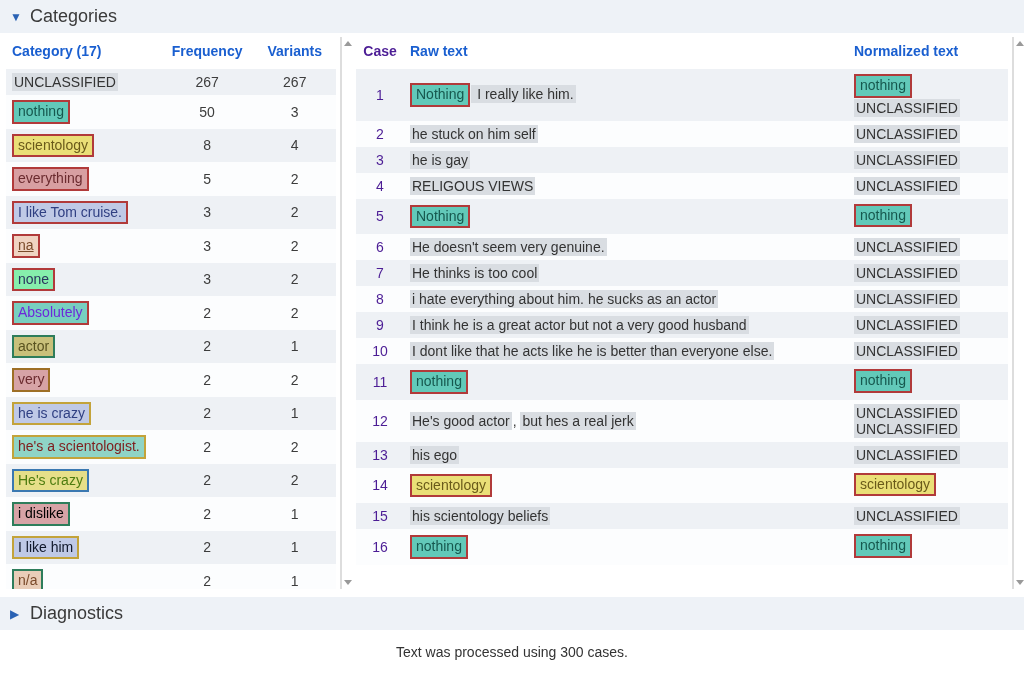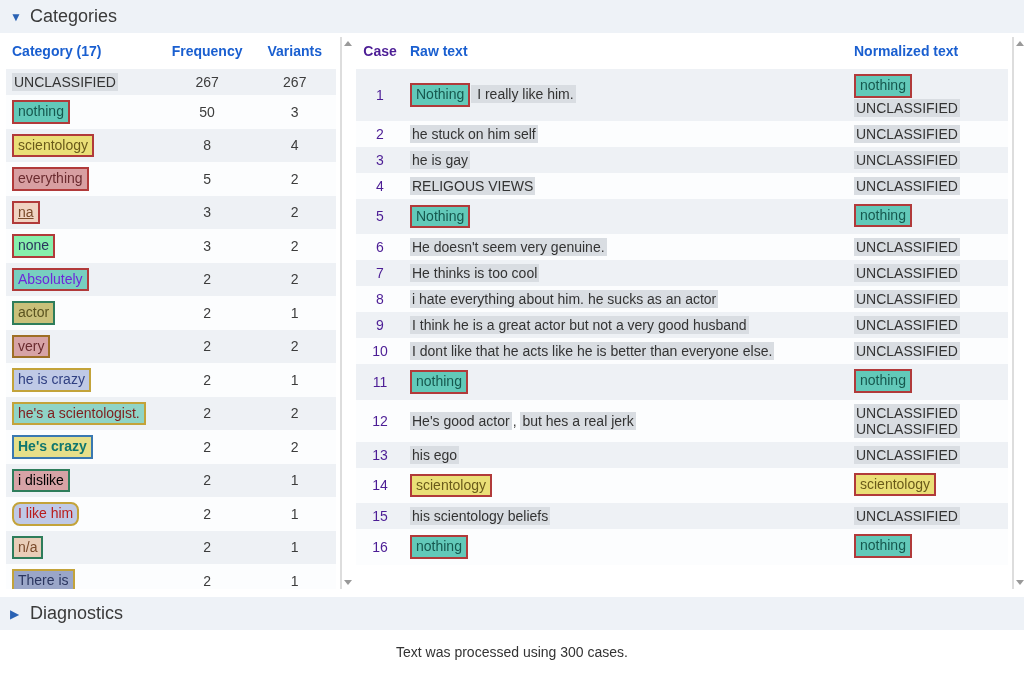--- a/index.html
+++ b/index.html
@@ -171,20 +171,25 @@
               <td><span class="chip" style="background: rgb(234, 223, 119); border-color: rgb(177, 58, 58); color: rgb(106, 90, 26);">scientology</span></td>
               <td>8</td>
               <td>4</td>
             </tr>
             <tr>
               <td><span class="chip" style="background: rgb(216, 159, 162); border-color: rgb(177, 58, 58); color: rgb(107, 43, 47);">everything</span></td>
               <td>5</td>
               <td>2</td>
             </tr>
             <tr>
+              <td><span class="chip" style="background: rgb(191, 201, 230); border-color: rgb(177, 58, 58); color: rgb(47, 63, 130);">I like Tom cruise.</span></td>
+              <td>3</td>
+              <td>2</td>
+            </tr>
+            <tr>
               <td><span class="chip" style="background: rgb(240, 211, 194); border-color: rgb(177, 58, 58); color: rgb(122, 74, 42); text-decoration: underline;">na</span></td>
               <td>3</td>
               <td>2</td>
             </tr>
             <tr>
               <td><span class="chip" style="background: #86efac; border-color: rgb(177, 58, 58); color: rgb(42, 53, 94); text-align: center;">none</span></td>
               <td>3</td>
               <td>2</td>
             </tr>
             <tr>
@@ -206,31 +211,31 @@
               <td><span class="chip" style="background: rgb(191, 201, 230); border-color: rgb(195, 163, 58); color: rgb(47, 63, 130);">he is crazy</span></td>
               <td>2</td>
               <td>1</td>
             </tr>
             <tr>
               <td><span class="chip" style="background: rgb(143, 212, 198); border-color: rgb(195, 163, 58); color: #7f1d1d;">he's a scientologist.</span></td>
               <td>2</td>
               <td>2</td>
             </tr>
             <tr>
-              <td><span class="chip" style="background: rgb(230, 223, 137); border-color: rgb(58, 120, 177); color: #0f766e; font-weight: bold;">He's crazy</span></td>
+              <td><span class="chip" style="background: rgb(230, 223, 137); border-color: rgb(58, 120, 177); color: #4d7c0f;">He's crazy</span></td>
               <td>2</td>
               <td>2</td>
             </tr>
             <tr>
               <td><span class="chip" style="background: rgb(215, 163, 166); border-color: rgb(46, 125, 91); color: #000000;">i dislike</span></td>
               <td>2</td>
               <td>1</td>
             </tr>
             <tr>
-              <td><span class="chip" style="background: rgb(191, 201, 230); border-color: rgb(195, 163, 58); color: #b91c1c; border-radius: 8px;">I like him</span></td>
+              <td><span class="chip" style="background: rgb(191, 201, 230); border-color: rgb(195, 163, 58); color: #0f172a;">I like him</span></td>
               <td>2</td>
               <td>1</td>
             </tr>
             <tr>
               <td><span class="chip" style="background: rgb(233, 205, 184); border-color: rgb(46, 125, 91); color: rgb(122, 74, 42);">n/a</span></td>
               <td>2</td>
               <td>1</td>
             </tr>
             <tr>
               <td><span class="chip" style="background: rgb(154, 166, 200); border-color: rgb(195, 163, 58); color: rgb(42, 53, 94);">There is</span></td>

